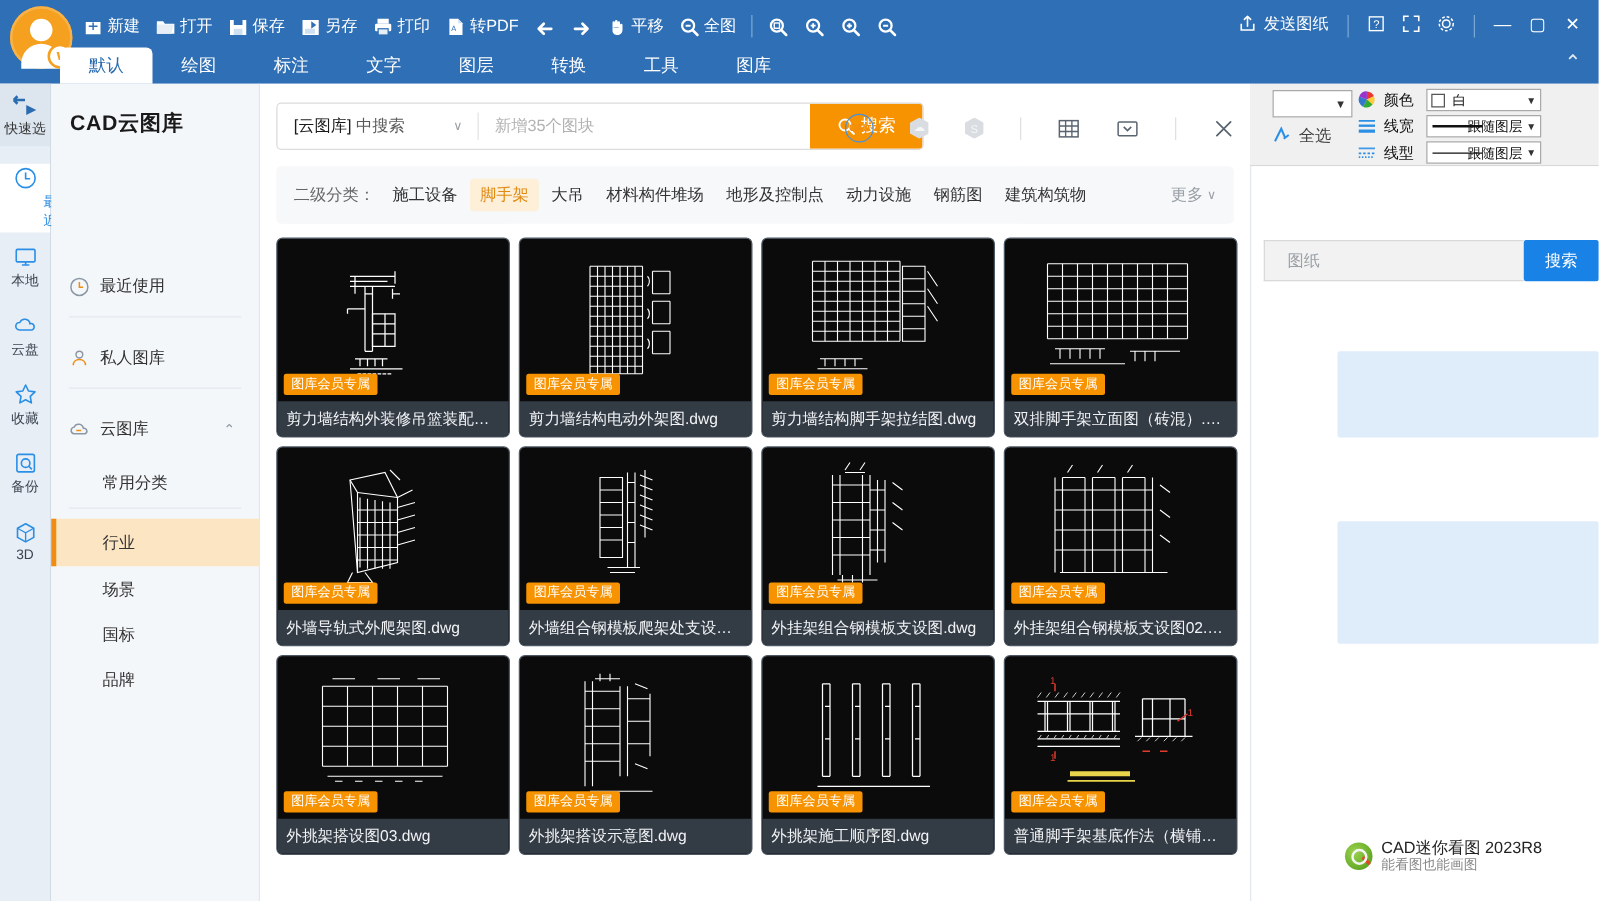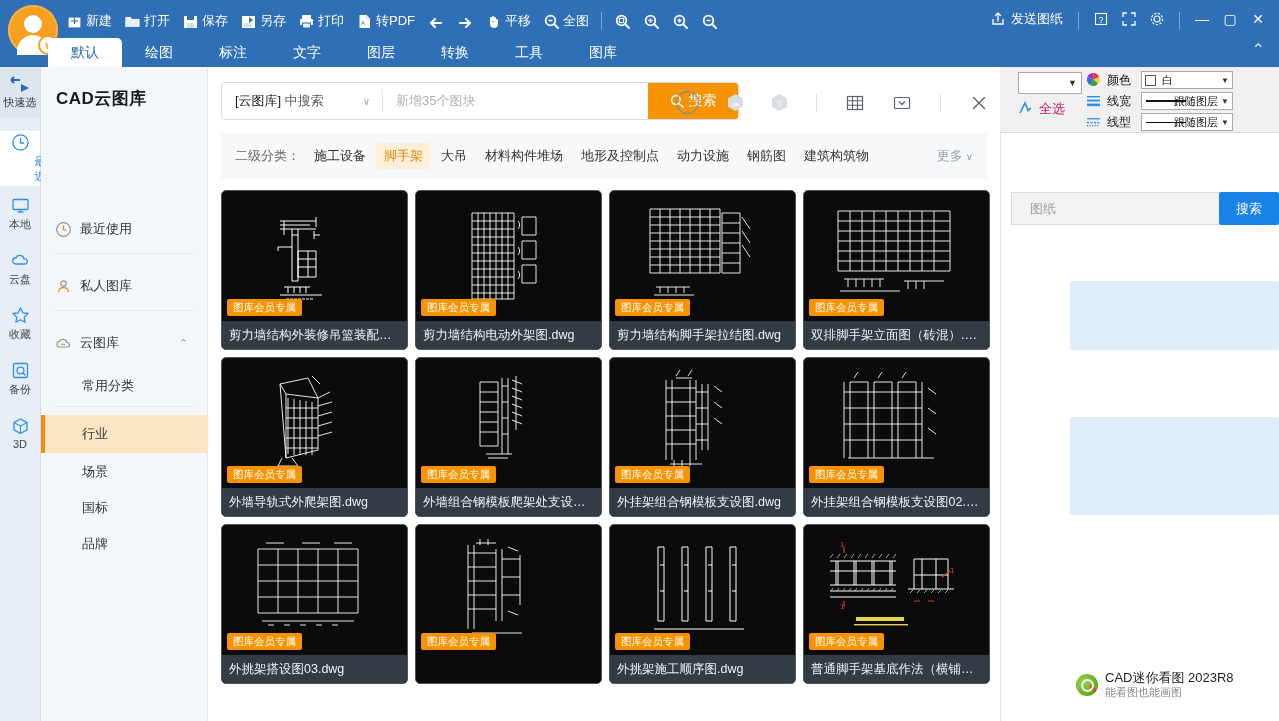--- a/index.html
+++ b/index.html
@@ -81,21 +81,21 @@
     position: absolute; left: 1000px; top: 67px; width: 279px; height: 66px;
     background: #f0f0f0; border-bottom: 1px solid #d8d8d8;
   }
   .prop-left-combo {
     position: absolute; left: 18px; top: 5px; width: 64px; height: 22px;
     background: #fff; border: 1px solid #a9a9a9;
   }
   .prop-left-combo .cv { position: absolute; right: 4px; top: 5px; font-size: 9px; color: #333; }
   .selall {
     position: absolute; left: 18px; top: 33px; display: flex; align-items: flex-end; gap: 4px;
-    font-size: 13px; color: #be185d;
+    font-size: 13px; color: #404040;
   }
   .prop-rows { position: absolute; left: 86px; top: 3px; }
   .prop-row { display: flex; align-items: center; height: 20px; margin-bottom: 1px; }
   .prop-row .lbl { font-size: 12px; color: #111; width: 34px; margin-left: 4px; }
   .prop-row .combo {
     width: 92px; height: 18px; background: #fff; border: 1px solid #a9a9a9;
     display: flex; align-items: center; position: relative;
   }
   .prop-row .combo .val {
     font-size: 11px; color: #111; position: absolute; right: 14px; white-space: nowrap;
@@ -959,20 +959,23 @@
               <path d="M80 24v72M86 24v72"></path>
               <path d="M86 34h18M86 52h18M86 70h18"></path>
               <path d="M104 30v50"></path>
               <path d="M60 18h20M64 14v6M72 14v6"></path>
               <path d="M56 108h50"></path>
               <path d="M92 22l10 4M92 86l10 4"></path>
             </g>
           </svg>
         </div>
         <div class="vip">图库会员专属</div>
+        <div class="cname">
+            <span>外挑架搭设示意图.dwg</span>
+          </div>
       </div>
 
       <div class="card">
         <div class="thumb">
           <svg width="185" height="132" viewBox="0 0 185 132">
             <g stroke="#ffffff" stroke-width="1" fill="none">
               <path d="M48 22v74M54 22v74M48 22h6M48 96h6"></path>
               <path d="M72 22v74M78 22v74M72 22h6M72 96h6"></path>
               <path d="M96 22v74M102 22v74M96 22h6M96 96h6"></path>
               <path d="M120 22v74M126 22v74M120 22h6M120 96h6"></path>

